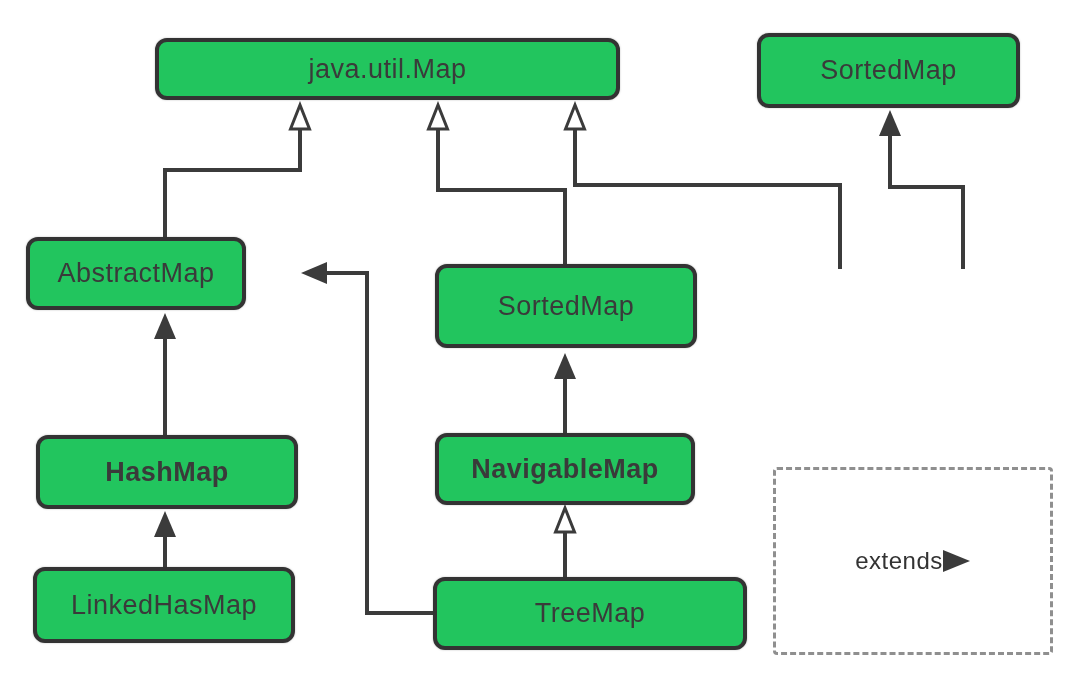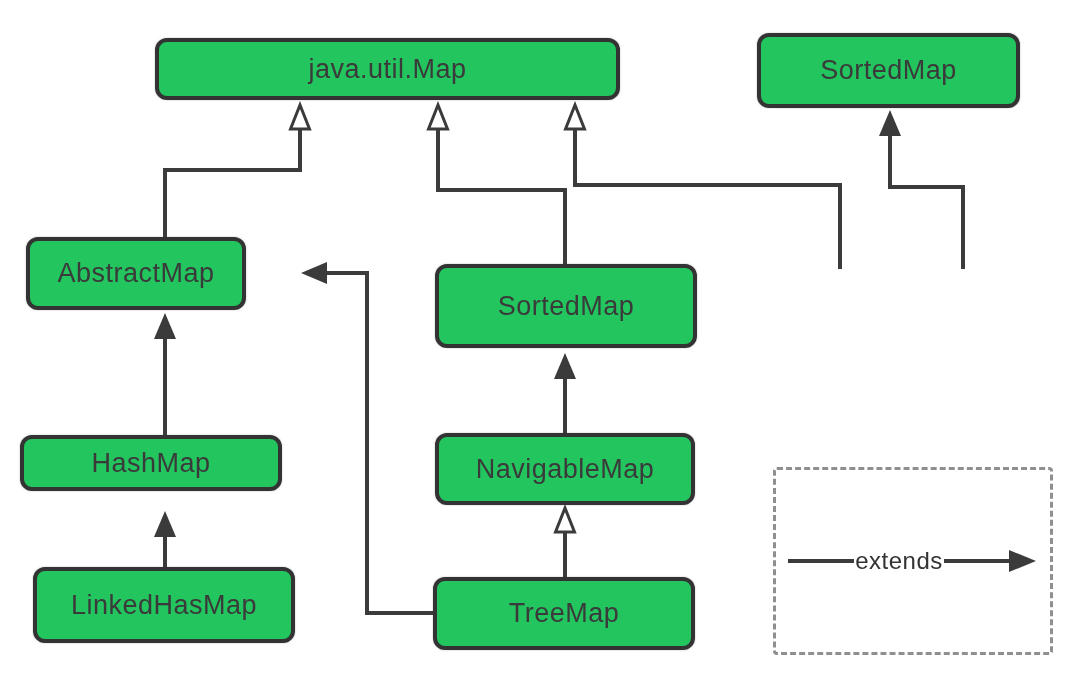--- a/index.html
+++ b/index.html
@@ -34,36 +34,36 @@
     color: #3a3a3a;
     font-size: 27px;
     letter-spacing: 0.5px;
     box-shadow: 0 0 2px rgba(60,60,60,0.35);
   }
   .node-map          { left: 155px; top: 38px;  width: 465px; height: 62px; }
   .node-dictionary   { left: 757px; top: 33px;  width: 263px; height: 75px; }
   .node-abstractmap  { left: 26px;  top: 237px; width: 220px; height: 73px; }
   .node-sortedmap    { left: 435px; top: 264px; width: 262px; height: 84px; }
   .node-hashtable    { left: 765px; top: 267px; width: 265px; height: 75px; }
-  .node-hashmap      { left: 20px;  top: 435px; width: 262px; height: 56px; }
-  .node-navigablemap { left: 435px; top: 433px; width: 260px; height: 72px; }
+  .node-hashmap      { left: 36px;  top: 435px; width: 262px; height: 74px; font-weight: bold; }
+  .node-navigablemap { left: 435px; top: 433px; width: 260px; height: 72px; font-weight: bold; }
   .node-linkedhasmap { left: 33px;  top: 567px; width: 262px; height: 76px; }
-  .node-treemap      { left: 433px; top: 577px; width: 262px; height: 73px; }
+  .node-treemap      { left: 433px; top: 577px; width: 314px; height: 73px; }
 
   .legend {
     position: absolute;
     left: 773px;
     top: 467px;
     width: 280px;
     height: 188px;
     box-sizing: border-box;
     border: 3px dashed #8f8f8f;
     border-radius: 4px;
     display: flex;
-    flex-direction: column;
+    flex-direction: row;
     justify-content: center;
     gap: 12px;
     padding: 0 12px;
   }
   .legend-row {
     display: flex;
     align-items: center;
     color: #333333;
     font-size: 24px;
     letter-spacing: 0.5px;

